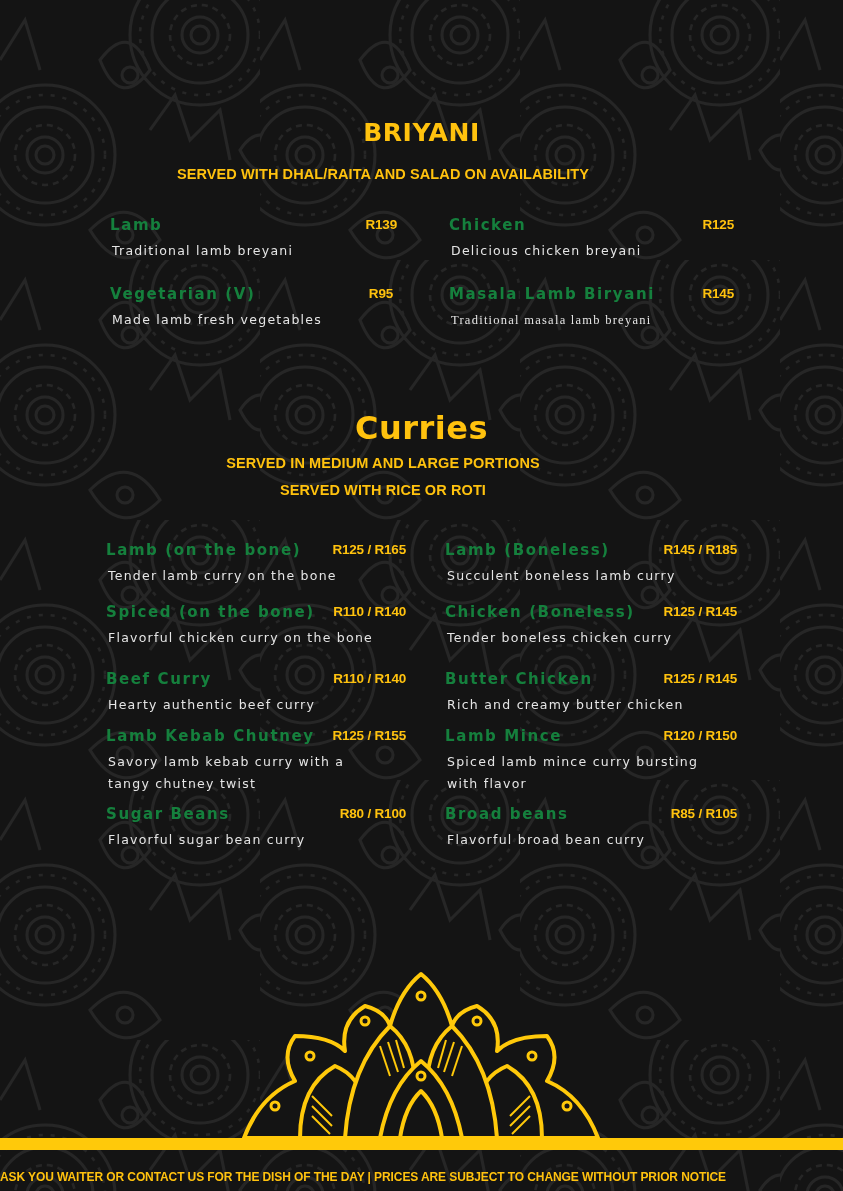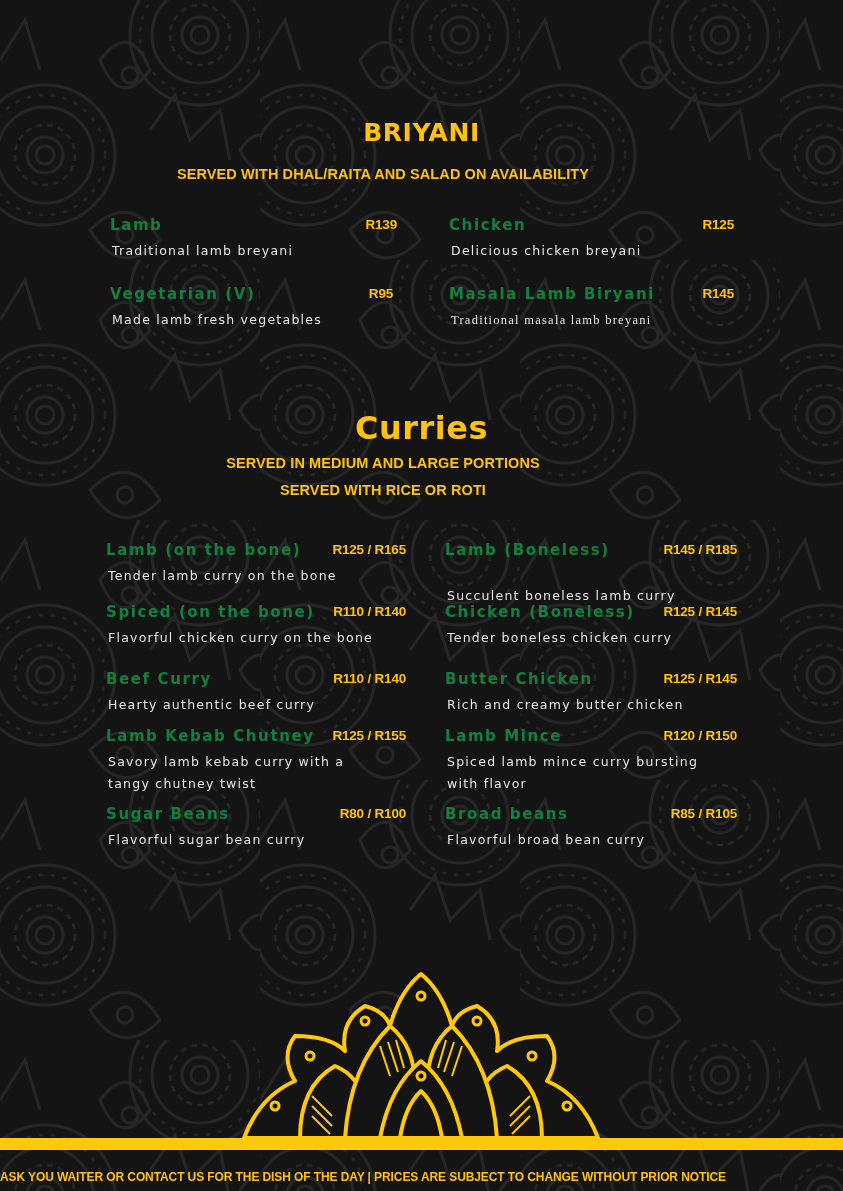--- a/index.html
+++ b/index.html
@@ -112,21 +112,21 @@
     <div class="subtitle" style="top:482px;">SERVED WITH RICE OR ROTI</div>
 
     <div class="item" style="left:106px; top:541px; width:300px;">
       <span class="item-name">Lamb (on the bone)</span>
       <span class="item-price" style="right:0;">R125 / R165</span>
       <span class="item-desc" style="width:290px;">Tender lamb curry on the bone</span>
     </div>
     <div class="item" style="left:445px; top:541px; width:292px;">
       <span class="item-name">Lamb (Boneless)</span>
       <span class="item-price" style="right:0;">R145 / R185</span>
-      <span class="item-desc" style="width:290px;margin-top:20px;">Succulent boneless lamb curry</span>
+      <span class="item-desc" style="width:290px;">Succulent boneless lamb curry</span>
     </div>
 
     <div class="item" style="left:106px; top:603px; width:300px;">
       <span class="item-name">Spiced (on the bone)</span>
       <span class="item-price" style="right:0;">R110 / R140</span>
       <span class="item-desc" style="width:290px;">Flavorful chicken curry on the bone</span>
     </div>
     <div class="item" style="left:445px; top:603px; width:292px;">
       <span class="item-name">Chicken (Boneless)</span>
       <span class="item-price" style="right:0;">R125 / R145</span>

